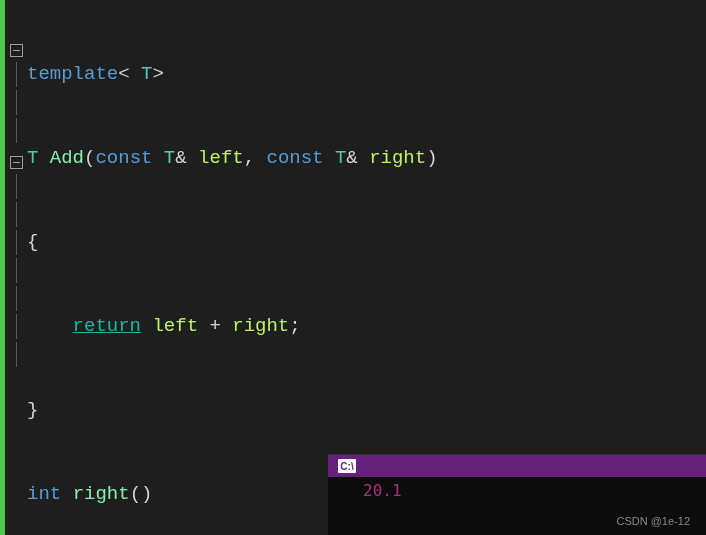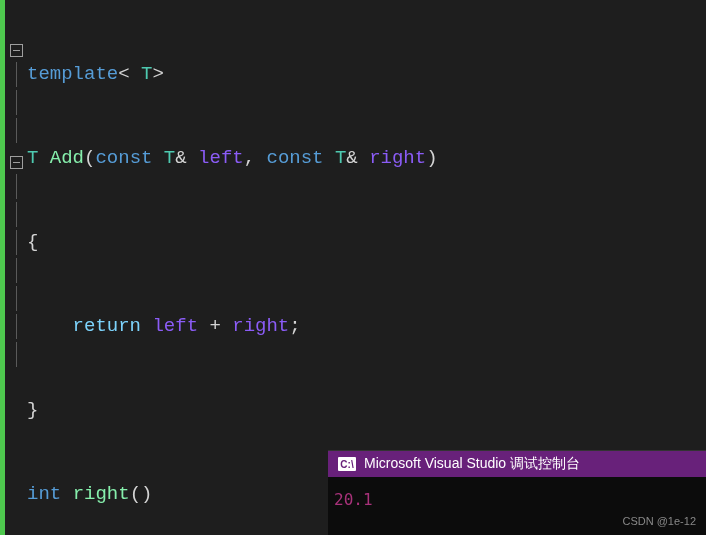--- a/index.html
+++ b/index.html
@@ -62,26 +62,26 @@
     white-space: pre;
     line-height: 28px;
     color: #d4d4d4;
   }
   .code-line {
     height: 28px;
     display: flex;
     align-items: center;
   }
   .kw { color: #569cd6; }
-  .ident { color: #8b5cf6; }
+  .ident { color: #bef264; }
   .func { color: #86efac; }
   .op { color: #d4d4d4; }
   .paren { color: #d4d4d4; }
   .green-type { color: #4ec9b0; }
-  .ret { color: #7dd3fc; }
+  .ret { color: #14b8a6; text-decoration: underline; }
 
   .console {
     position: absolute;
     right: 0;
     bottom: 0;
     width: 378px;
     background: #0c0c0c;
     border-top: 1px solid #333;
   }
   .console-title {
@@ -100,31 +100,32 @@
     background: #ffffff;
     display: flex;
     align-items: center;
     justify-content: center;
     font-size: 10px;
     color: #68217a;
     font-weight: bold;
     border-radius: 1px;
   }
   .console-body {
-    padding: 13px 6px 6px 6px;
+    padding: 4px 6px 6px 6px;
     font-family: Consolas, monospace;
     font-size: 16px;
     color: #a8327a;
     line-height: 20px;
     min-height: 58px;
     position: relative;
+    margin-left: 29px;
   }
   .watermark {
     position: absolute;
-    right: 10px;
+    right: 16px;
     bottom: 4px;
     font-size: 11px;
     color: #888;
     font-family: sans-serif;
   }
 </style>
 </head>
 <body>
 
 <div class="editor">
@@ -187,19 +188,18 @@
     
     
     
     
   </div>
 </div>
 
 <div class="console">
   <div class="console-title">
     <span class="console-icon">C:\</span>
-    <span>Microsoft Visual Studio 调试控制台</span>
   </div>
   <div class="console-body">
     <div>20.1</div>
     <div class="watermark">CSDN @1e-12</div>
   </div>
 </div>
 
 </body></html>

